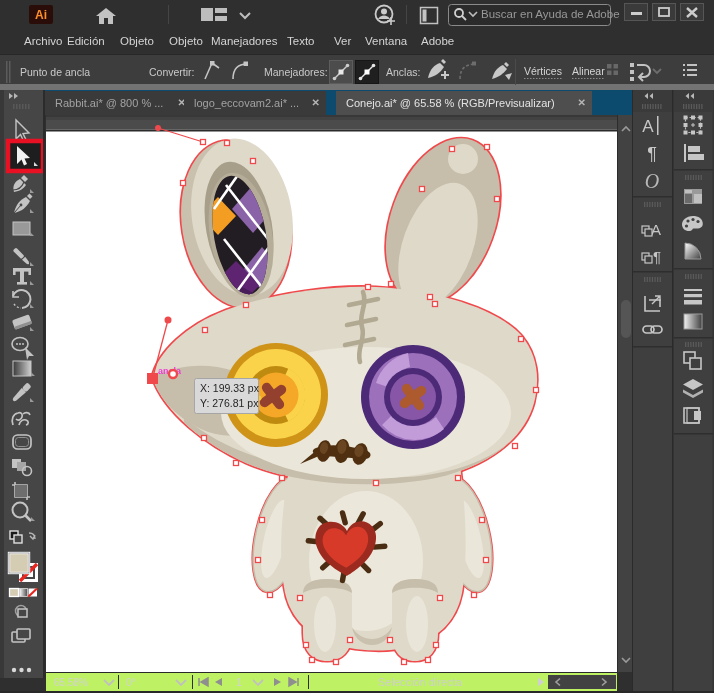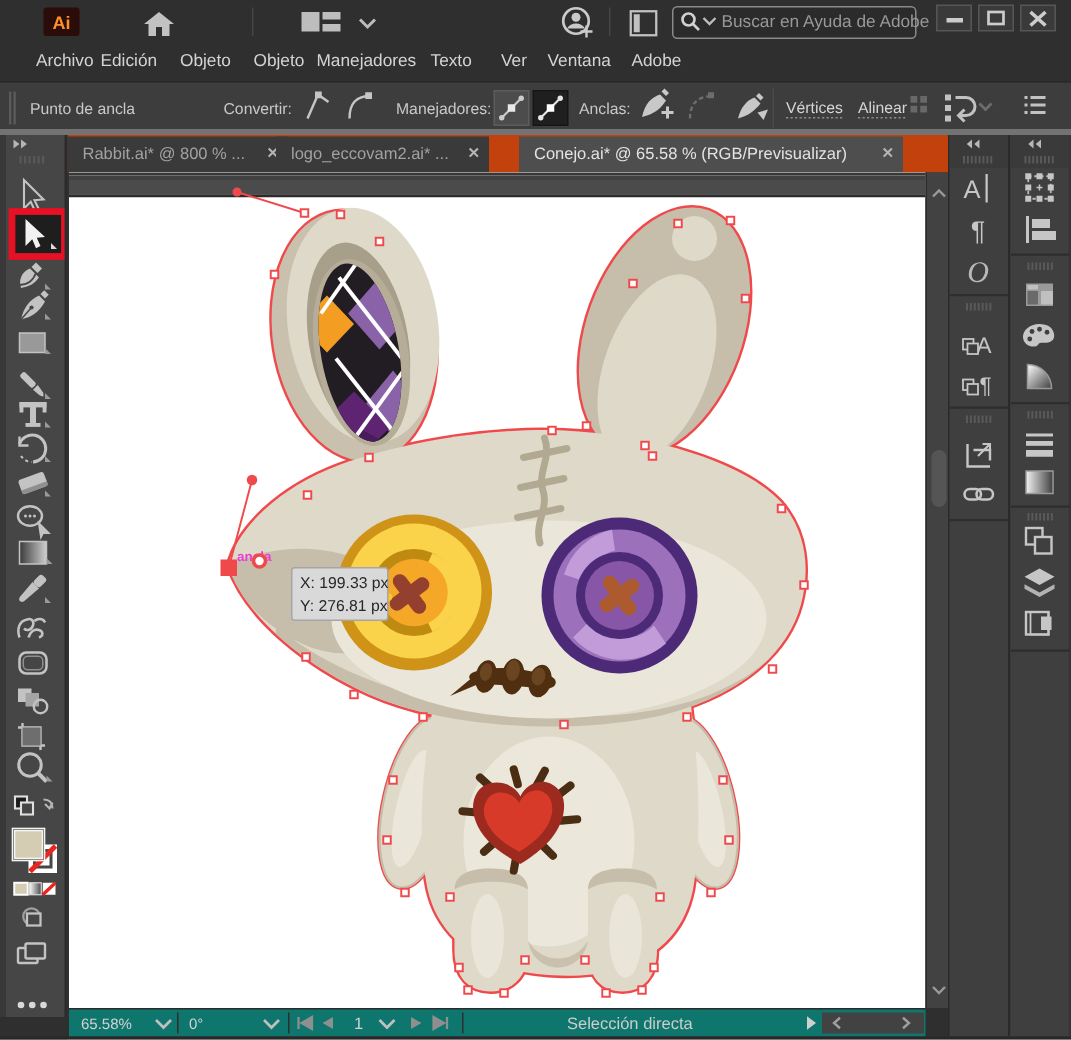--- a/index.html
+++ b/index.html
@@ -4,41 +4,41 @@
 <style>
   html,body{margin:0;padding:0;}
   body{width:714px;height:693px;overflow:hidden;position:relative;
        font-family:"Liberation Sans",sans-serif;background:#2f2f2f;}
   .abs{position:absolute;}
   
   #titlebar{left:0;top:0;width:611px;height:29px;background:#2f2f2f;}
   #menubar{left:0;top:29px;width:714px;height:25px;background:#2f2f2f;}
   .menuitem{position:absolute;top:6px;font-size:11.5px;color:#d4d4d4;}
   #ctrlbar{left:0;top:54px;width:714px;height:36px;background:#3d3d3d;
-           border-top:1px solid #272727;border-bottom:4px solid #737373;box-sizing:border-box;}
+           border-top:1px solid #272727;border-bottom:6px solid #737373;box-sizing:border-box;}
   
-  #tabbar{left:0;top:90px;width:714px;height:25px;background:#c2410c;}
+  #tabbar{left:0;top:90px;width:714px;height:25px;background:#0c4a6e;}
   .tab{position:absolute;top:1px;height:24px;font-size:11px;line-height:24px;
        color:#a2a2a2;background:#3a3a3a;white-space:nowrap;overflow:hidden;}
   .tab .tx{padding-left:10px;}
   .tab .cl{position:absolute;right:6px;top:0;color:#b5b5b5;font-size:10px;font-weight:bold;}
-  .tab.active{background:#4e4e4e;color:#e3e3e3;margin-left:10px;}
+  .tab.active{background:#4e4e4e;color:#e3e3e3;}
   
   #toolbar{left:0;top:90px;width:45px;height:588px;background:#464646;
            border-right:2px solid #2b2b2b;box-sizing:border-box;}
   #tooledge{left:0;top:90px;width:4px;height:588px;background:#383838;}
   
   #canvas{left:46px;top:115px;width:571px;height:557px;background:#ffffff;}
   
   #vscroll{left:617px;top:115px;width:15px;height:557px;background:#424242;
            border-left:1px solid #2c2c2c;box-sizing:border-box;}
   
   #rpanel{left:632px;top:90px;width:82px;height:601px;background:#3f3f3f;}
   
-  #statusbar{left:46px;top:672px;width:571px;height:19px;background:#0f766e;
+  #statusbar{left:46px;top:672px;width:571px;height:19px;background:#bef264;
              border-top:1px solid #2a2a2a;box-sizing:border-box;}
   #bottomstrip{left:0;top:691px;width:714px;height:2px;background:#282828;}
   #toolbottom{left:0;top:678px;width:45px;height:15px;background:#2f2f2f;}
 </style>
 </head>
 <body>
 
   <div class="abs" id="titlebar">
     <svg class="abs" style="left:0;top:0" width="714" height="29" viewBox="0 0 714 29">
       <rect x="29" y="5" width="24" height="19" rx="2" fill="#2a0d08"></rect>

